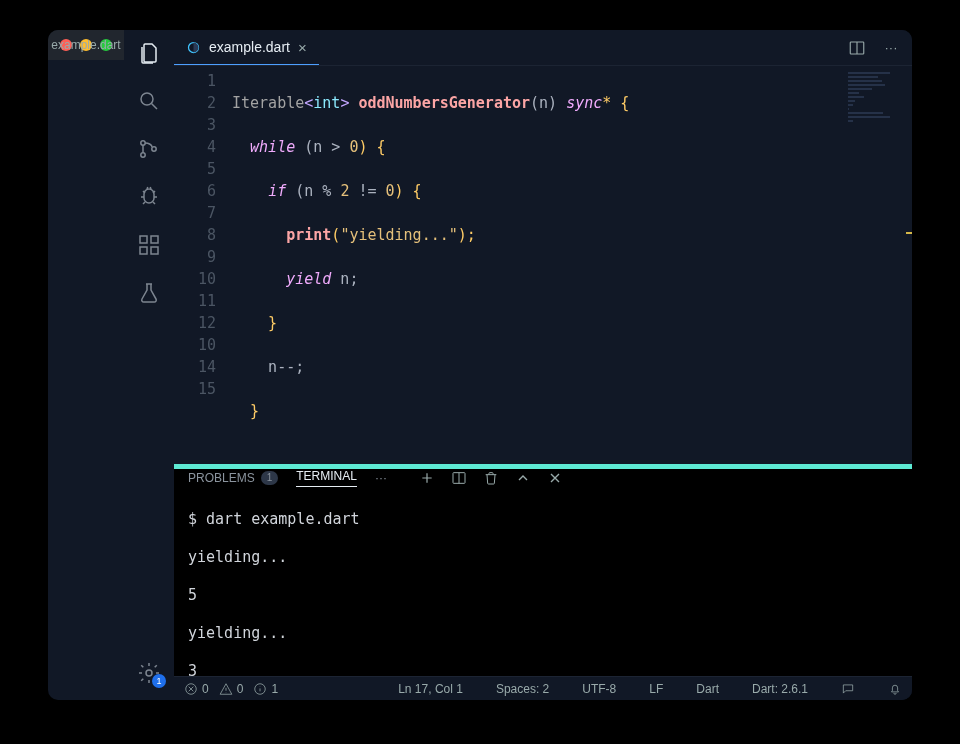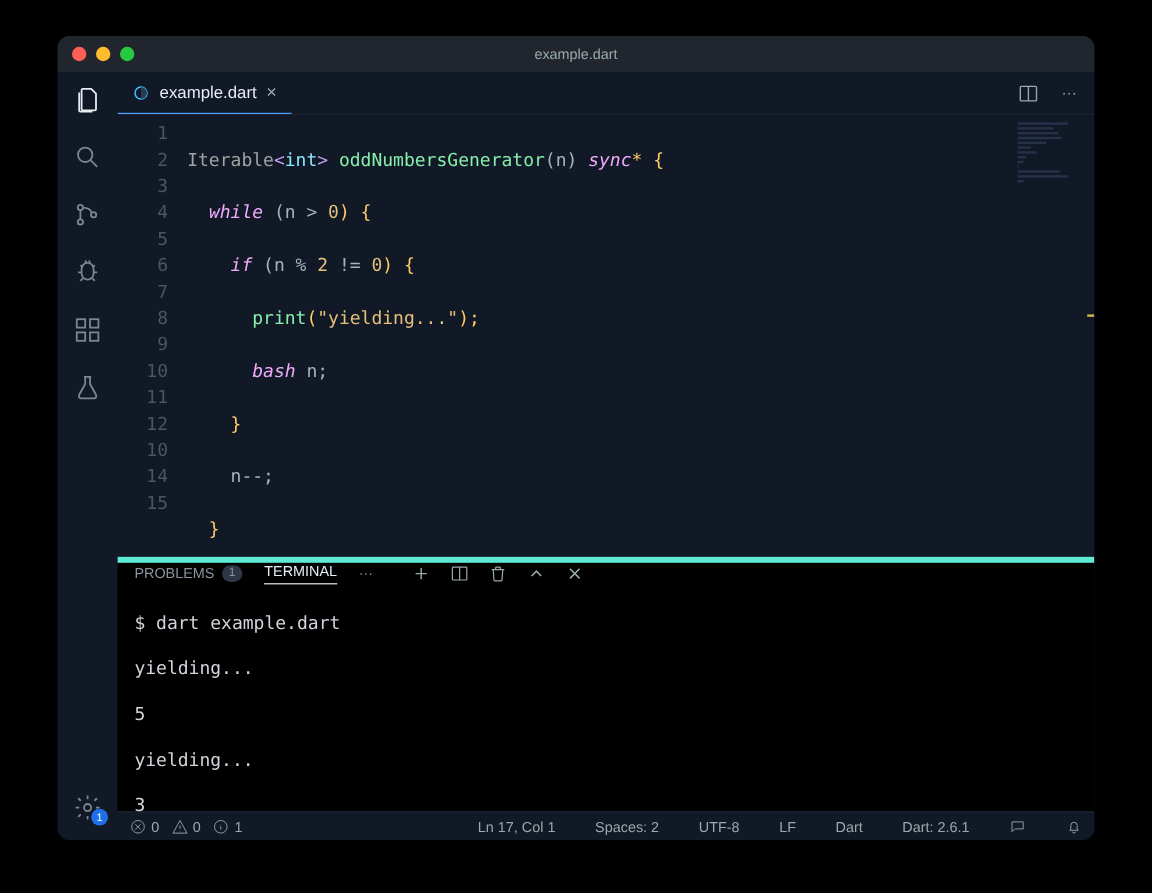--- a/index.html
+++ b/index.html
@@ -14,21 +14,20 @@
   }
   .window {
     position: absolute;
     left: 48px; top: 30px;
     width: 864px; height: 670px;
     background: #111826;
     border-radius: 10px;
     overflow: hidden;
     box-shadow: 0 20px 60px rgba(0,0,0,0.7);
     display: flex;
-    flex-direction: column;
   }
   .titlebar {
     height: 30px;
     background: #21262e;
     display: flex;
     align-items: center;
     padding: 0 12px;
     position: relative;
   }
   .traffic { display: flex; gap: 8px; }
@@ -101,21 +100,21 @@
     position: absolute; right: 4px; top: 6px;
     width: 60px; height: 80px;
     opacity: 0.5;
   }
   .minimap .mline { height: 2px; margin-bottom: 2px; background: #3a4a6b; }
   .mini-scroll { position: absolute; right: 0; top: 166px; width: 6px; height: 2px; background: #d6b84a; }
   
   .kw  { color: #f0abfc; font-style: italic; } 
   .typ { color: #a3a3a3; }
   .cls { color: #8be9fd; }
-  .fn  { color: #86efac; }
+  .fn  { color: #fca5a5; font-weight: bold; }
   .op  { color: #c3a6ff; }
   .num { color: #e5c07b; }
   .str { color: #e5c07b; }
   .pn  { color: #ffcc66; }
   .pun { color: #abb2bf; }
 
   .panel {
     height: 212px;
     border-top: 5px solid #5eead4;
     display: flex; flex-direction: column;
@@ -274,21 +273,21 @@
 <div>12</div>
 <div>10</div>
 <div>14</div>
 <div>15</div>
           </div>
           <div class="code">
 <div><span class="typ">Iterable</span><span class="op">&lt;</span><span class="cls">int</span><span class="op">&gt; </span><span class="fn">oddNumbersGenerator</span><span class="pun">(n) </span><span class="kw">sync</span><span class="pn">* {</span></div>
 <div><span>  </span><span class="kw">while</span><span class="pun"> (n &gt; </span><span class="num">0</span><span class="pn">) {</span></div>
 <div><span>    </span><span class="kw">if</span><span class="pun"> (n % </span><span class="num">2</span><span class="pun"> != </span><span class="num">0</span><span class="pn">) {</span></div>
 <div><span>      </span><span class="fn">print</span><span class="pn">(</span><span class="str">"yielding..."</span><span class="pn">);</span></div>
-<div><span>      </span><span class="kw">bash</span><span class="pun"> n;</span></div>
+<div><span>      </span><span class="kw">yield</span><span class="pun"> n;</span></div>
 <div><span class="pn">    }</span></div>
 <div><span class="pun">    n--;</span></div>
 <div><span class="pn">  }</span></div>
 
 
 
 
 
 
 

